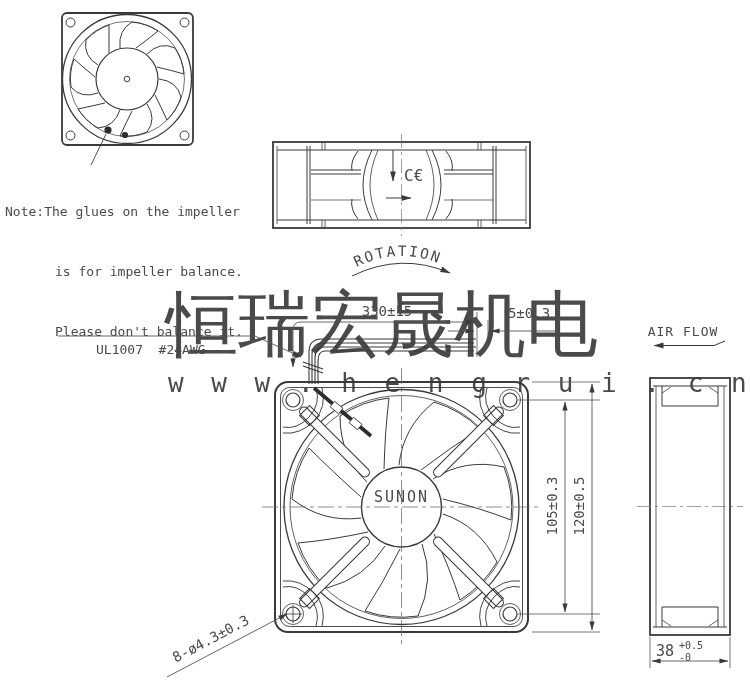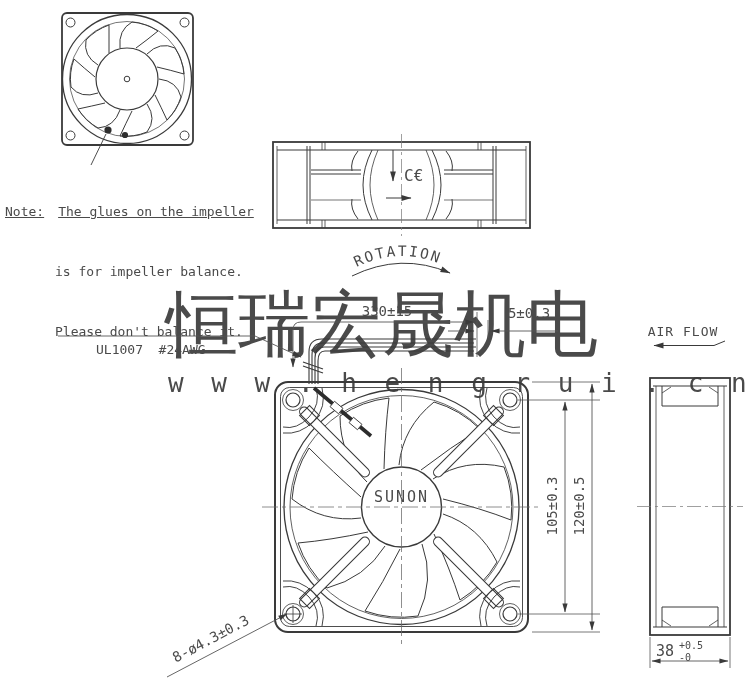--- a/index.html
+++ b/index.html
@@ -1,22 +1,22 @@
 <!DOCTYPE html>
 <html><head>
 <meta charset="utf-8">
 <style>
   html,body{margin:0;padding:0;background:#fff;}
   .stage{position:relative;width:750px;height:686px;background:#fff;overflow:hidden;
          font-family:"DejaVu Sans Mono","Liberation Mono",monospace;color:#4a4a4a;}
   .stage svg{position:absolute;left:0;top:0;}
   .tblock{position:absolute;font-size:13px;line-height:20px;white-space:pre;color:#4a4a4a;}
-  .note-row{display:flex;text-decoration:underline;}
+  .note-row{display:flex;}
   .note-indent{margin-left:50px;}
-  .note-gap{margin-left:14px;}
+  .note-gap{}
   svg text{fill:#4a4a4a;stroke:none;font-family:"DejaVu Sans Mono","Liberation Mono",monospace;}
 </style>
 </head>
 <body>
 
 <div class="stage">
 
 <svg width="750" height="686" viewBox="0 0 750 686">
   <defs>
     <marker id="arw" viewBox="0 0 10 10" refX="9.5" refY="5" markerWidth="13" markerHeight="10" orient="auto-start-reverse">

